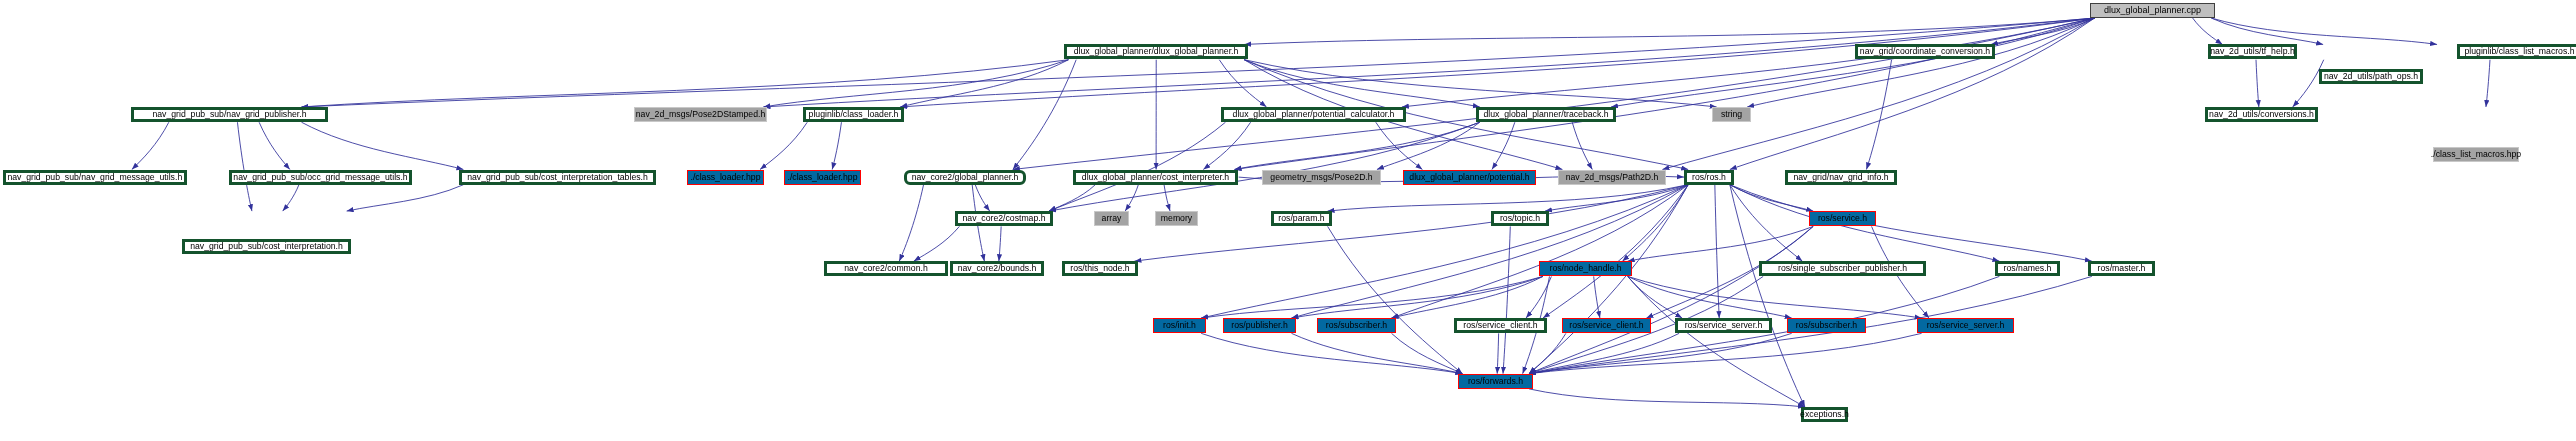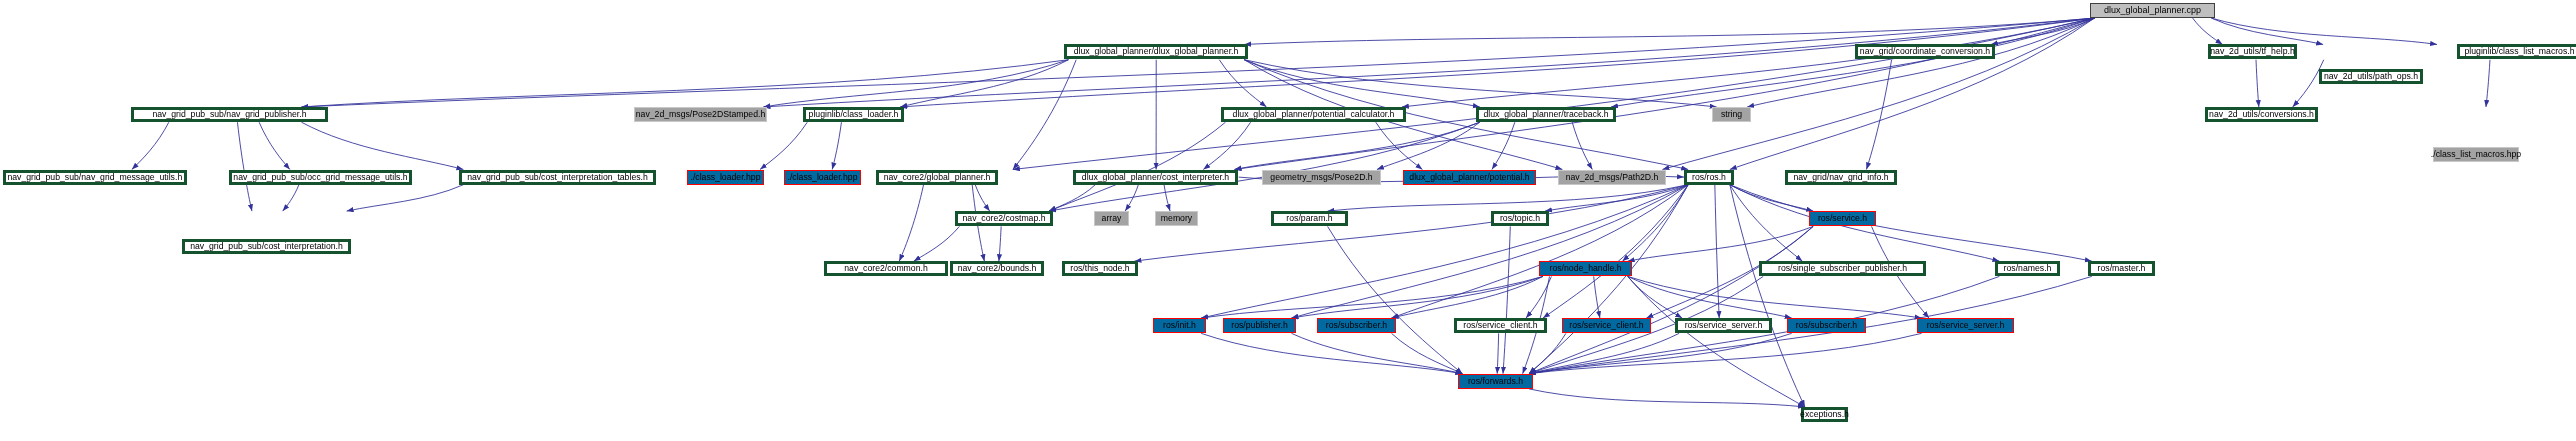--- a/index.html
+++ b/index.html
@@ -221,21 +221,21 @@
       </div>
       <div class="node hdr" style="left: 459px; top: 170px; width: 197px;">
         <span class="lbl">nav_grid_pub_sub/cost_interpretation_tables.h</span>
       </div>
       <div class="node red" style="left: 687px; top: 170px; width: 77px;">
         <span class="lbl">./class_loader.hpp</span>
       </div>
       <div class="node red" style="left: 784px; top: 170px; width: 77px;">
         <span class="lbl">./class_loader.hpp</span>
       </div>
-      <div class="node hdr" style="left: 876px; top: 170px; width: 122px;">
+      <div class="node hdr" style="left: 904px; top: 170px; width: 122px; border-radius: 6px;">
         <span class="lbl">nav_core2/global_planner.h</span>
       </div>
       <div class="node hdr" style="left: 1073px; top: 170px; width: 165px;">
         <span class="lbl">dlux_global_planner/cost_interpreter.h</span>
       </div>
       <div class="node sys" style="left: 1262px; top: 170px; width: 119px;">
         <span class="lbl">geometry_msgs/Pose2D.h</span>
       </div>
       <div class="node red" style="left: 1403px; top: 170px; width: 133px;">
         <span class="lbl">dlux_global_planner/potential.h</span>
@@ -254,21 +254,21 @@
       </div>
       <div class="node hdr" style="left: 955px; top: 211px; width: 98px;">
         <span class="lbl">nav_core2/costmap.h</span>
       </div>
       <div class="node sys" style="left: 1094px; top: 211px; width: 35px;">
         <span class="lbl">array</span>
       </div>
       <div class="node sys" style="left: 1155px; top: 211px; width: 43px;">
         <span class="lbl">memory</span>
       </div>
-      <div class="node hdr" style="left: 1271px; top: 211px; width: 77px;">
+      <div class="node hdr" style="left: 1271px; top: 211px; width: 61px;">
         <span class="lbl">ros/param.h</span>
       </div>
       <div class="node hdr" style="left: 1491px; top: 211px; width: 58px;">
         <span class="lbl">ros/topic.h</span>
       </div>
       <div class="node red" style="left: 1809px; top: 211px; width: 67px;">
         <span class="lbl">ros/service.h</span>
       </div>
       <div class="node hdr" style="left: 824px; top: 261px; width: 124px;">
         <span class="lbl">nav_core2/common.h</span>

